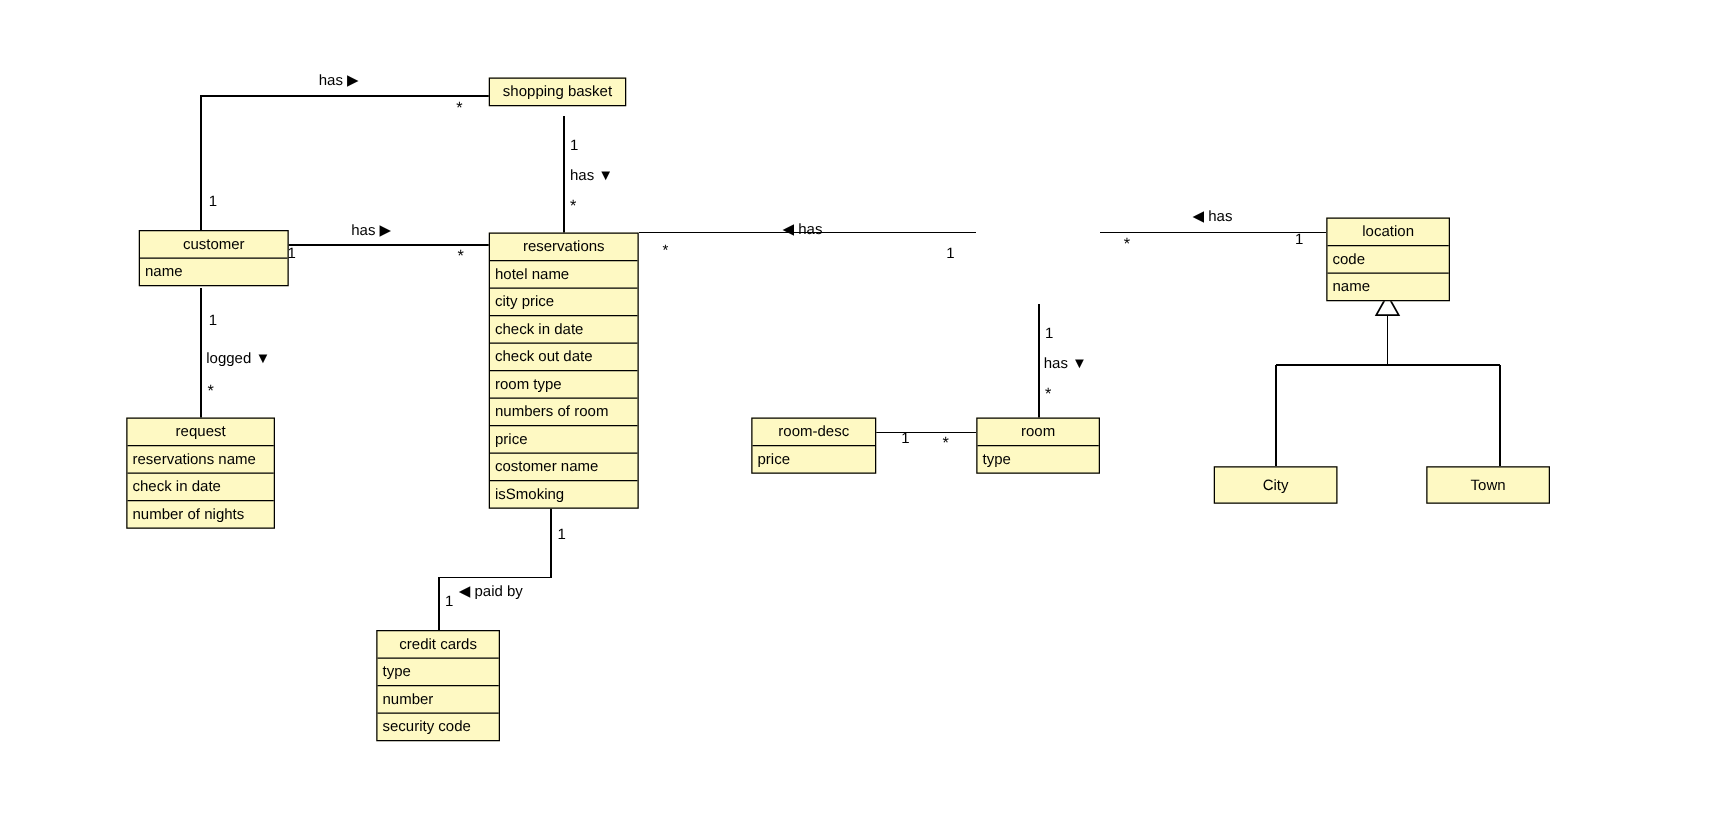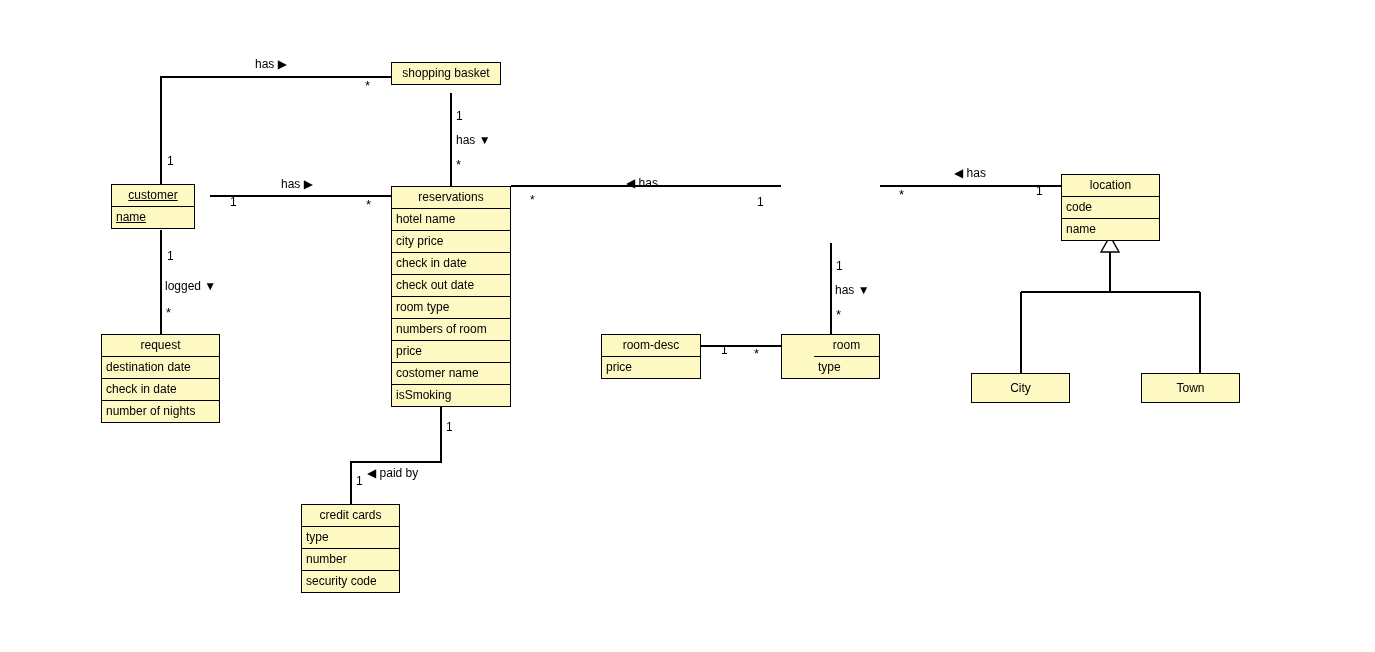--- a/index.html
+++ b/index.html
@@ -116,21 +116,21 @@
       <path d="M1200,292 L1200,373"></path>
     </g>
 
     <polygon points="1110,236 1101,252 1119,252" fill="#ffffff" stroke="#000000" stroke-width="1.4"></polygon>
   </svg>
 
   <div class="uml-class" style="left:391px; top:62px; width:110px;">
     <div class="uml-title no-sep">shopping basket</div>
   </div>
 
-  <div class="uml-class" style="left:111px; top:184px; width:84px;text-decoration:underline;">
+  <div class="uml-class" style="left:111px; top:184px; width:120px;">
     <div class="uml-title">customer</div>
     <div class="uml-attrs">
       <div class="uml-attr last">name</div>
     </div>
   </div>
 
   <div class="uml-class" style="left:391px; top:186px; width:120px;">
     <div class="uml-title">reservations</div>
     <div class="uml-attrs">
       <div class="uml-attr">hotel name</div>
@@ -141,21 +141,21 @@
       <div class="uml-attr">numbers of room</div>
       <div class="uml-attr">price</div>
       <div class="uml-attr">costomer name</div>
       <div class="uml-attr last">isSmoking</div>
     </div>
   </div>
 
   <div class="uml-class" style="left:101px; top:334px; width:119px;">
     <div class="uml-title">request</div>
     <div class="uml-attrs">
-      <div class="uml-attr">destination date</div>
+      <div class="uml-attr">reservations name</div>
       <div class="uml-attr">check in date</div>
       <div class="uml-attr last">number of nights</div>
     </div>
   </div>
 
   <div class="uml-class" style="left:301px; top:504px; width:99px;">
     <div class="uml-title">credit cards</div>
     <div class="uml-attrs">
       <div class="uml-attr">type</div>
       <div class="uml-attr">number</div>
@@ -164,21 +164,21 @@
   </div>
 
 
   <div class="uml-class" style="left:601px; top:334px; width:100px;">
     <div class="uml-title">room-desc</div>
     <div class="uml-attrs">
       <div class="uml-attr last">price</div>
     </div>
   </div>
 
-  <div class="uml-class" style="left:781px; top:334px; width:99px;padding-left:32px;">
+  <div class="uml-class" style="left:781px; top:334px; width:99px;">
     <div class="uml-title">room</div>
     <div class="uml-attrs">
       <div class="uml-attr last">type</div>
     </div>
   </div>
 
   <div class="uml-class" style="left:1061px; top:174px; width:99px;">
     <div class="uml-title">location</div>
     <div class="uml-attrs">
       <div class="uml-attr">code</div>

